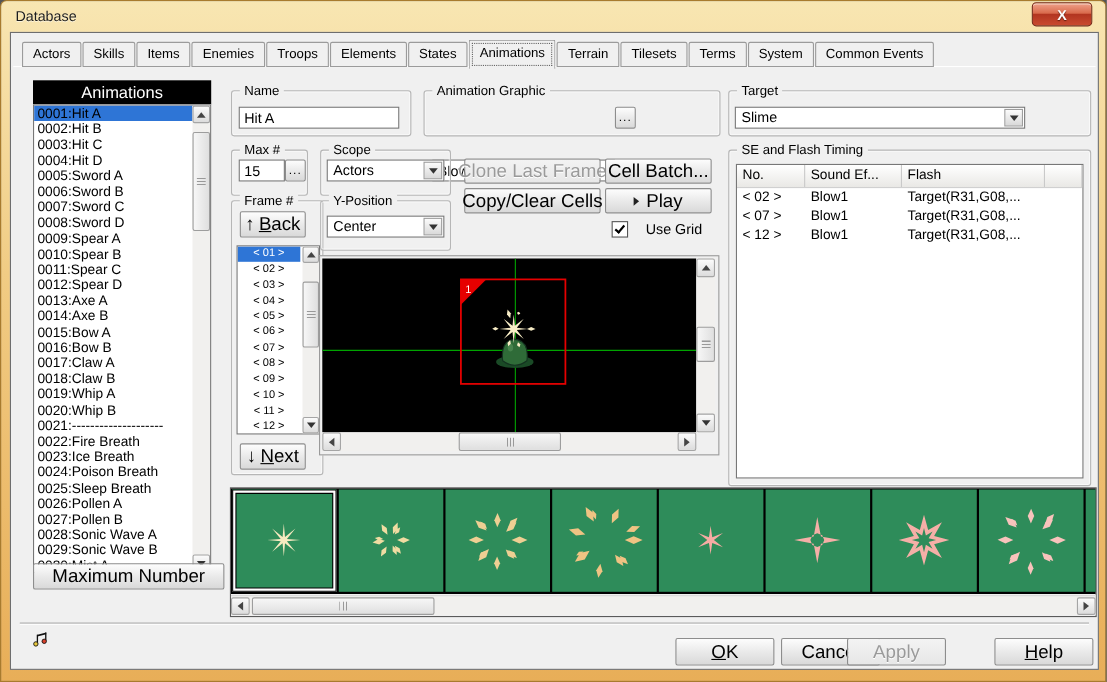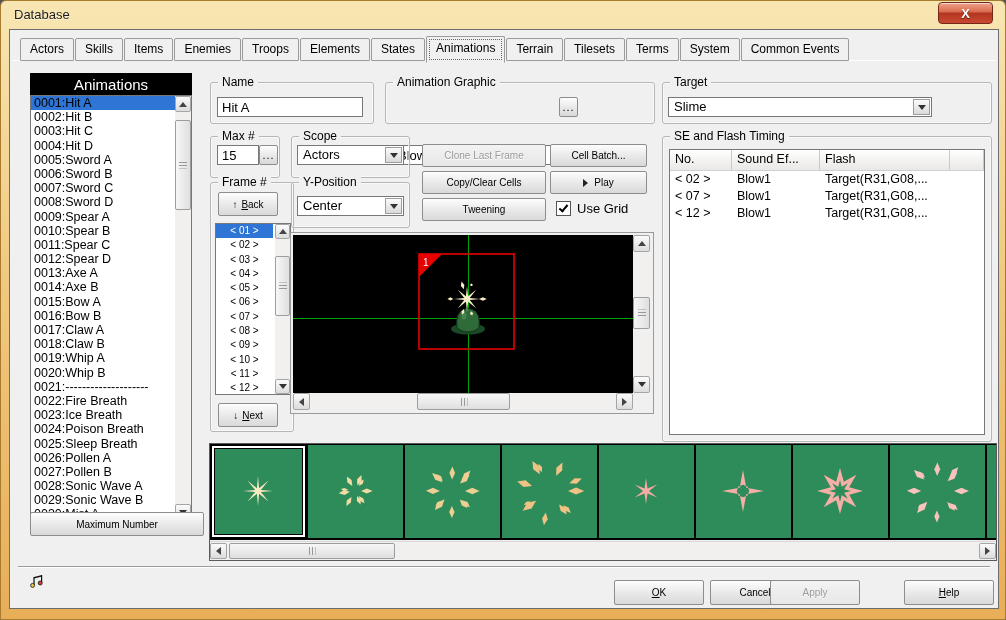--- a/index.html
+++ b/index.html
@@ -43,21 +43,21 @@
         display:flex;align-items:center;justify-content:center;}
   .tri-down{width:0;height:0;border-left:4px solid transparent;border-right:4px solid transparent;
             border-top:5px solid #333;}
   .tri-up{width:0;height:0;border-left:4px solid transparent;border-right:4px solid transparent;
           border-bottom:5px solid #444;}
   .tri-left{width:0;height:0;border-top:4px solid transparent;border-bottom:4px solid transparent;
             border-right:5px solid #444;}
   .tri-right{width:0;height:0;border-top:4px solid transparent;border-bottom:4px solid transparent;
              border-left:5px solid #444;}
   .btn{position:absolute;display:flex;align-items:center;justify-content:center;box-sizing:border-box;
-       font-size:10px;background:linear-gradient(#FDFDFD,#E8E8E8 55%,#D9D9D9);
+       font-size:17px;background:linear-gradient(#FDFDFD,#E8E8E8 55%,#D9D9D9);
        border:1px solid #8D8D8D;border-radius:2px;white-space:nowrap;}
   .btn.disabled{color:#9A9A9A;text-shadow:0 1px 0 #fff;
        background:linear-gradient(#F3F3F3,#E7E7E7);}
   .mini{font-size:11px;letter-spacing:1px;}
   
   .sb{position:absolute;background:#F1F0EE;box-sizing:border-box;}
   .sbbtn{position:absolute;box-sizing:border-box;background:linear-gradient(#FBFBFB,#DCDCDC);
          border:1px solid #A5A5A5;border-radius:2px;display:flex;align-items:center;justify-content:center;}
   .thumb{position:absolute;box-sizing:border-box;background:linear-gradient(90deg,#F7F7F7,#DFDFDF);
          border:1px solid #9D9D9D;border-radius:2px;}
@@ -219,26 +219,25 @@
         </div>
     </div>
 
     <div class="btn disabled" style="left:412px;top:114px;width:124px;height:23px;">Clone Last Frame</div>
     <div class="btn" style="left:540px;top:114px;width:97px;height:23px;">Cell Batch...</div>
     <div class="btn" style="left:412px;top:141px;width:124px;height:23px;">Copy/Clear Cells</div>
     <div class="btn" style="left:540px;top:141px;width:97px;height:23px;">
       <span class="tri-right" style="margin-right:6px;border-left-color:#222;"></span>
       <span>Play</span>
     </div>
-    <div class="btn" style="left:412px;top:168px;width:124px;height:23px;">Tweening</div>
     <div style="position:absolute;left:546px;top:171px;display:flex;align-items:center;font-size:13px;">
       <span style="position:relative;width:13px;height:13px;background:#fff;border:1px solid #555;display:inline-block;">
         <span style="position:absolute;left:2px;top:3px;width:7px;height:3px;border-left:2px solid #000;border-bottom:2px solid #000;transform:rotate(-50deg);"></span>
       </span>
-      <span style="margin-left:6px;">Use Grid</span>
+      <span style="margin-left:16px;">Use Grid</span>
     </div>
 
     <div class="group" style="left:200px;top:152px;width:84px;height:250px;">
       <span class="glabel">Frame #</span>
     </div>
     <div class="btn" style="left:208px;top:162px;width:60px;height:24px;">
       <span style="margin-right:4px;">↑</span>
       <span><u>B</u>ack</span>
     </div>
     <div class="framelist">

